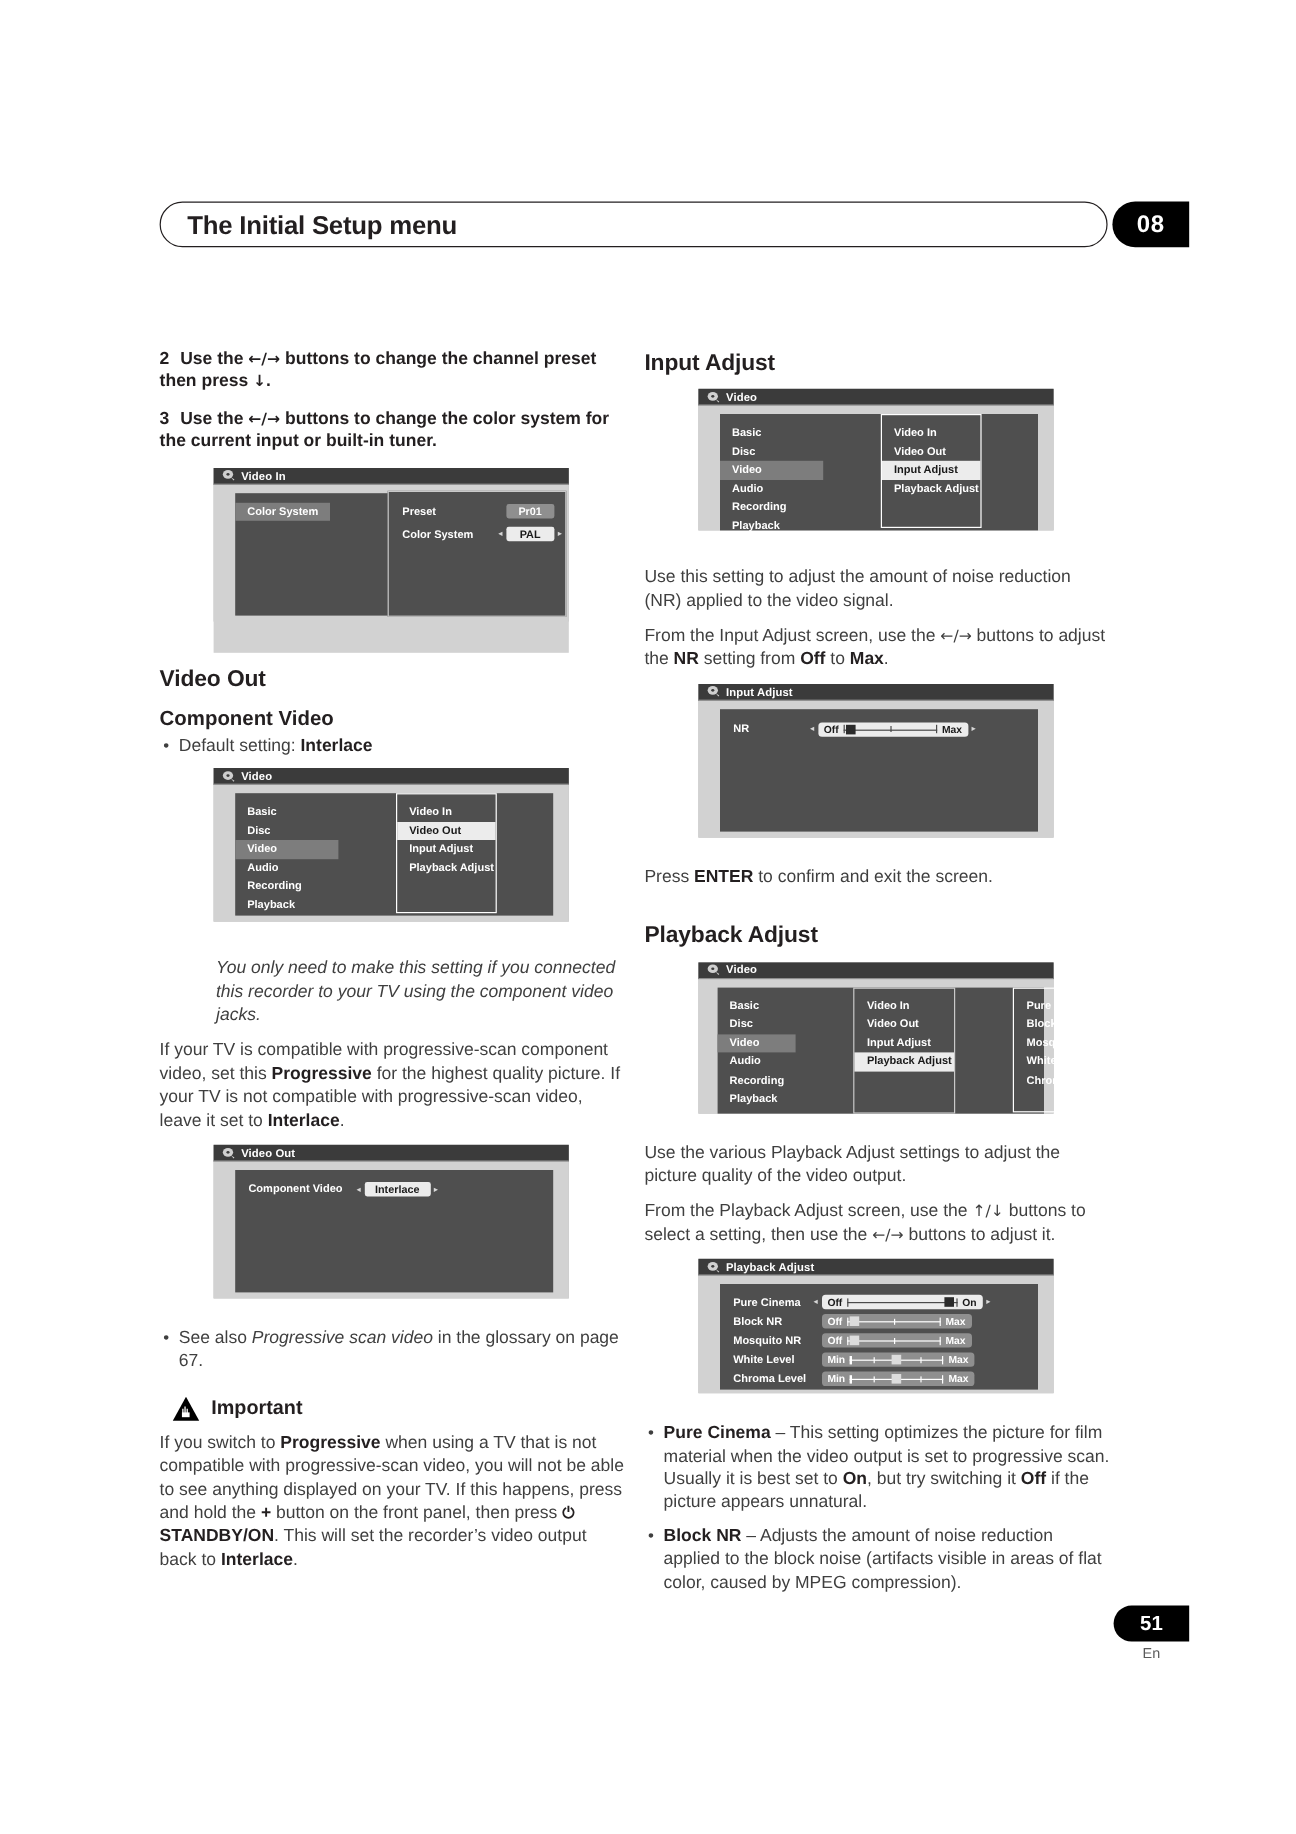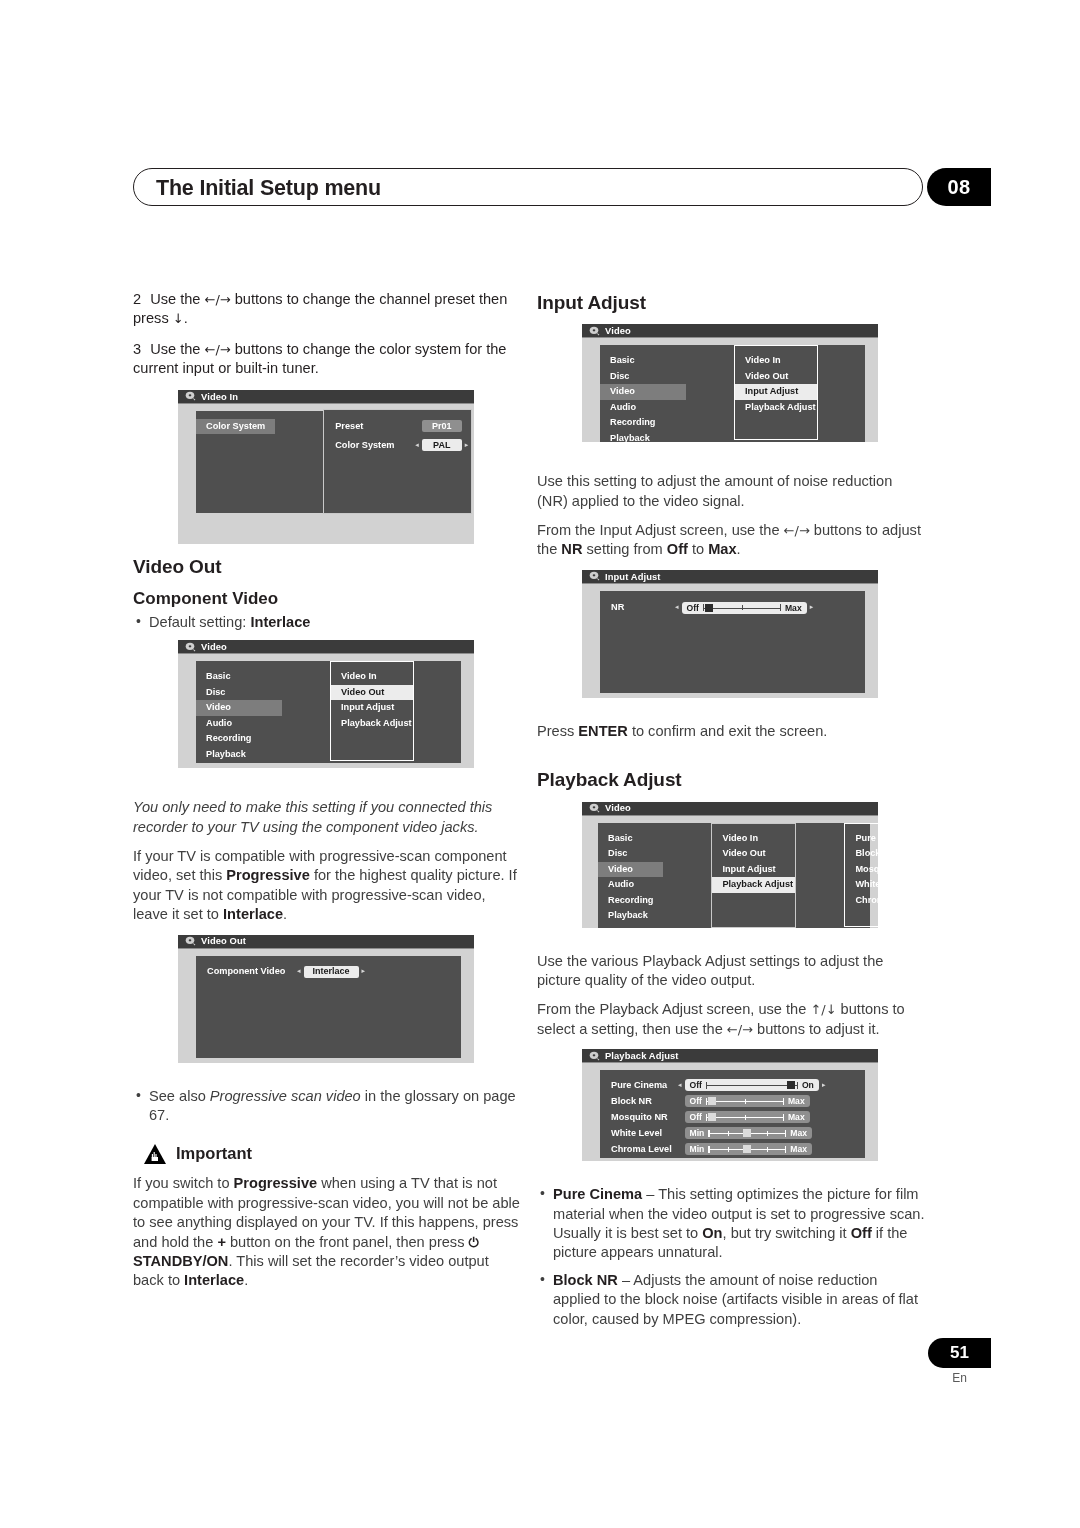--- a/index.html
+++ b/index.html
@@ -78,28 +78,28 @@
     letter-spacing: -0.1px;
   }
   h3.subsec {
     font-size: 17px;
     font-weight: bold;
     color: #231f20;
     margin: 0 0 2px 0;
   }
   p { margin: 0 0 10px 0; }
   p.step {
-    font-weight: normal;
+    font-weight: bold;
     color: #231f20;
     font-size: 14.6px;
     margin-bottom: 12px;
     line-height: 1.3;
   }
   p.step .num { margin-right: 9px; }
-  p.ital { font-style: italic; margin-bottom: 10px; }
+  p.ital { font-style: italic; margin-bottom: 10px; margin-left: 47px; }
   b, strong { color: #231f20; font-weight: bold; }
   .bullet {
     position: relative;
     padding-left: 16px;
     margin-bottom: 8px;
   }
   .bullet::before {
     content: "\2022";
     position: absolute;
     left: 3px;

